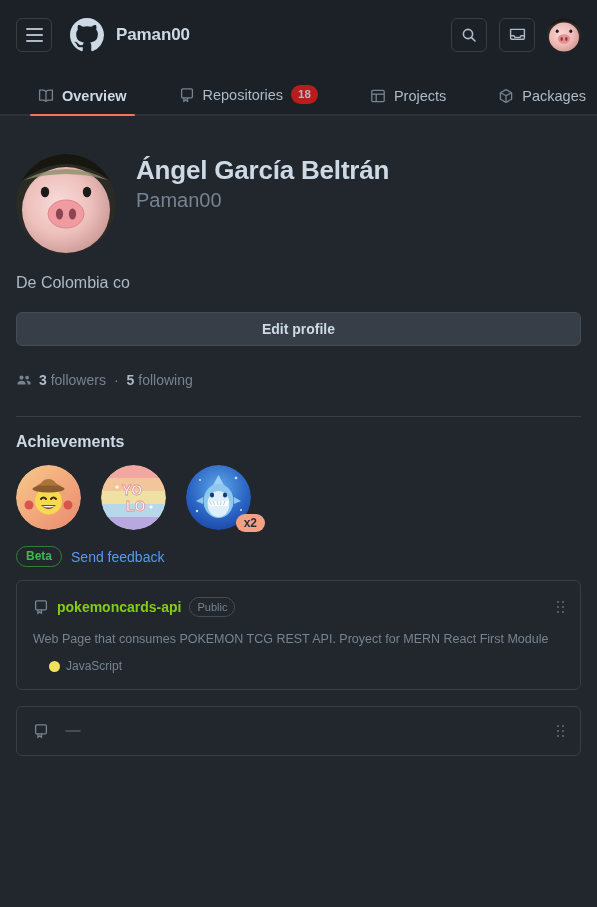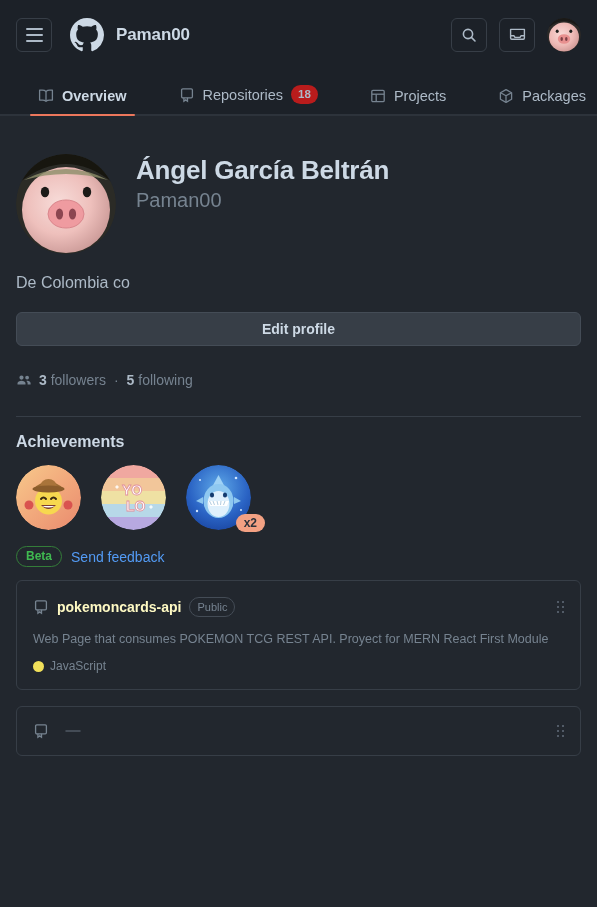--- a/index.html
+++ b/index.html
@@ -357,21 +357,21 @@
     background: #22272e;
   }
   .pin-top {
     display: flex;
     align-items: center;
     gap: 8px;
   }
   .repo-name {
     font-size: 14px;
     font-weight: 600;
-    color: #fef9c3;
+    color: #84cc16;
     text-decoration: none;
     cursor: pointer;
   }
   .visibility {
     border: 1px solid #444c56;
     border-radius: 20px;
     font-size: 11px;
     color: #768390;
     padding: 0 7px;
     line-height: 18px;
@@ -396,20 +396,21 @@
     color: #768390;
     line-height: 1.45;
   }
   .pin-meta {
     margin-top: 11px;
     display: flex;
     align-items: center;
     gap: 6px;
     font-size: 12px;
     color: #768390;
+    margin-left: 16px;
   }
   .lang-dot {
     width: 11px; height: 11px;
     border-radius: 50%;
     display: block;
     flex: 0 0 auto;
   }
 </style>
 </head>
 <body>

